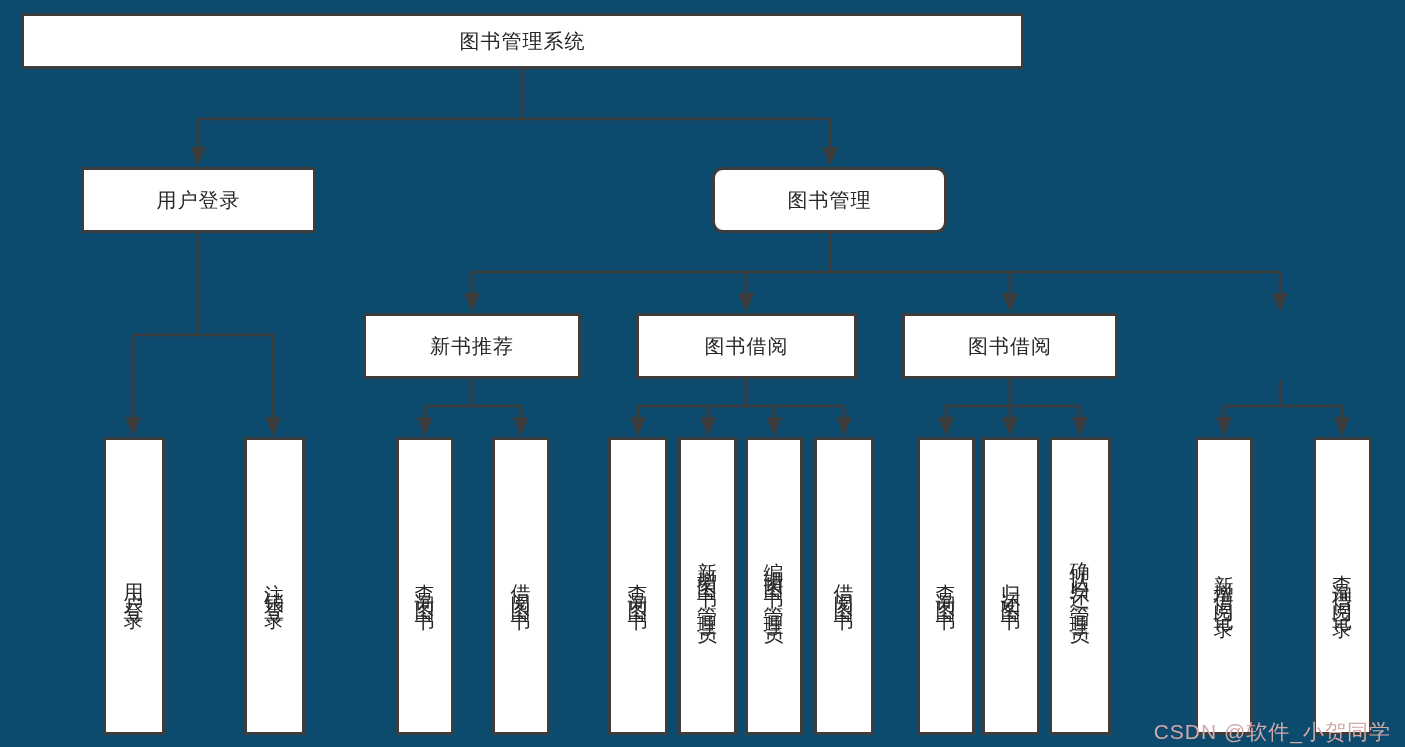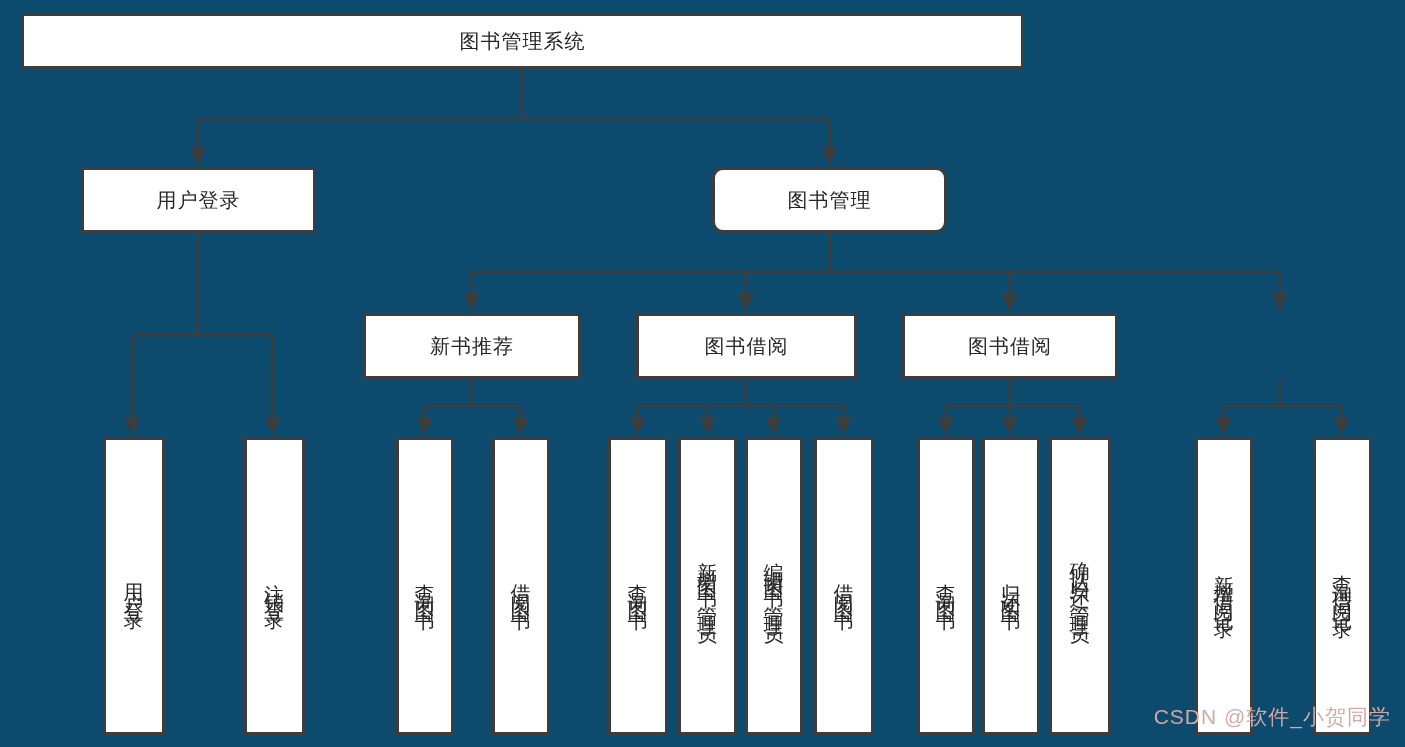--- a/index.html
+++ b/index.html
@@ -12,21 +12,21 @@
     position:absolute; box-sizing:border-box; background:#ffffff;
     border:3px solid #3d3d3d; color:#262626;
     display:flex; align-items:center; justify-content:center;
   }
   .hbox { font-size:20px; letter-spacing:1px; white-space:nowrap; }
   .vbox {
     writing-mode:vertical-rl; text-orientation:mixed;
     font-size:20px; line-height:1; letter-spacing:9px;
   }
   .watermark {
-    position:absolute; right:14px; bottom:16px;
+    position:absolute; right:14px; bottom:1px;
     font-size:21px; color:#d2a8a8; letter-spacing:1px;
     z-index:5; white-space:nowrap;
   }
 </style>
 </head>
 <body>
 
 <div class="stage">
 
   <svg class="connectors" viewBox="0 0 1405 747" xmlns="http://www.w3.org/2000/svg">

